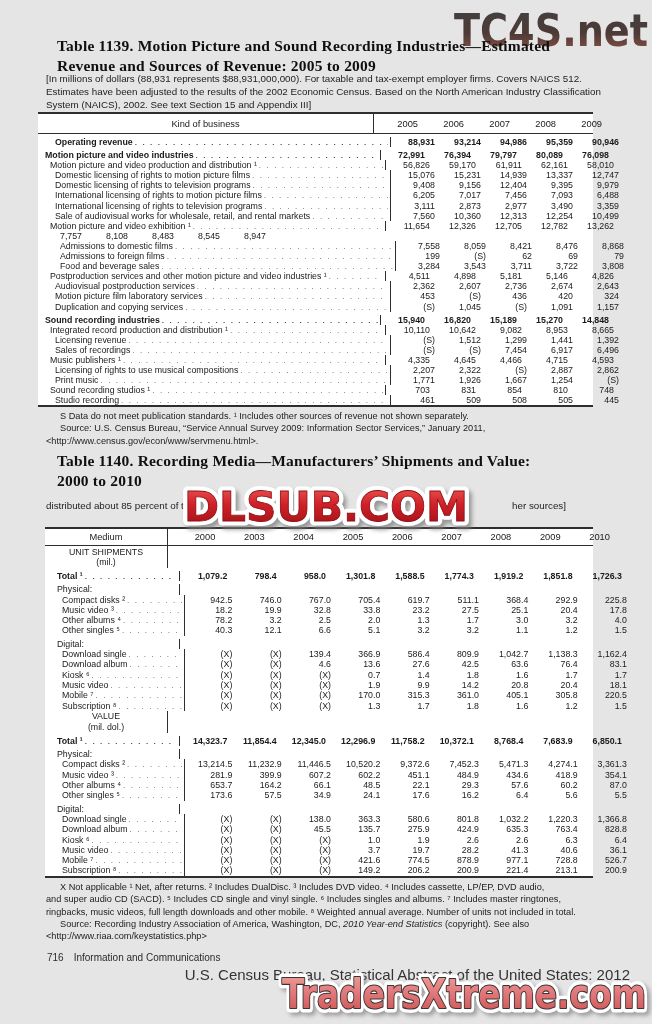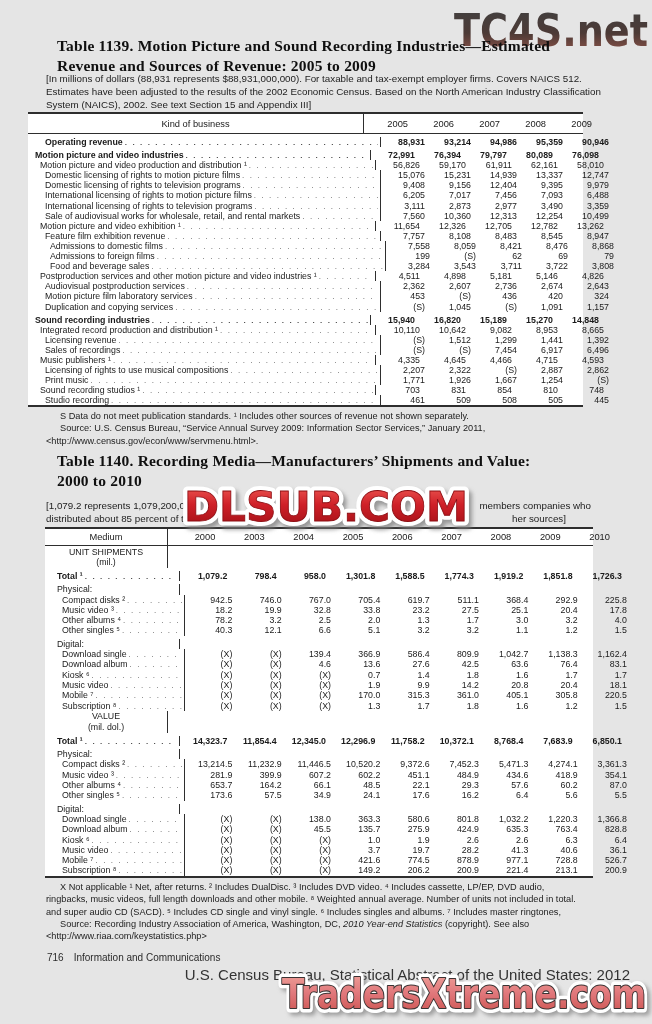--- a/index.html
+++ b/index.html
@@ -22,21 +22,21 @@
   .row .stub{display:flex;align-items:baseline;border-right:1px solid #2e2e2e;overflow:hidden;}
   .row .c{text-align:right;padding-right:2px;}
   .row.b{font-weight:700;}
   .lab{white-space:nowrap;}
   .dots{flex:1;overflow:hidden;white-space:nowrap;margin:0 2px;color:#4a4a4a;font-size:8px;}
   .dots::after{content:". . . . . . . . . . . . . . . . . . . . . . . . . . . . . . . . . . . . . . . . . . . . . . . . . . . . . . . . . . . . . . . . . . . .";letter-spacing:1.6px;}
   .secrow{display:flex;}
   .secrow .stub{display:flex;flex-direction:column;justify-content:center;align-items:center;
                 border-right:1px solid #2e2e2e;text-align:center;}
   
-  .t1139{left:28px;top:112px;width:555px;font-size:8.8px;}
+  .t1139{left:38px;top:112px;width:555px;font-size:8.8px;}
   .t1139 .thead{height:19px;}
   .t1139 .hstub{flex:0 0 335px;}
   .t1139 .hc,.t1139 .c{flex:0 0 44px;}
   .t1139 .row{height:10.1px;line-height:10.2px;}
   .t1139 .stub{flex:0 0 335px;}
   .t1139 .g{margin-top:3px;}
   .t1139 .ind0{padding-left:7px;}.t1139 .ind1{padding-left:12px;}
   .t1139 .ind2{padding-left:17px;}.t1139 .ind3{padding-left:22px;}
   
   .t1140{left:45px;top:527px;width:548px;font-size:8.8px;}
@@ -202,24 +202,20 @@
           <div class="lab">Motion picture and video exhibition ¹</div>
           <div class="dots"></div>
         </div>
         <div class="c">11,654</div>
         <div class="c">12,326</div>
         <div class="c">12,705</div>
         <div class="c">12,782</div>
         <div class="c">13,262</div>
       </div>
       <div class="row">
-        <div class="stub ind2">
-          <div class="lab">Feature film exhibition revenue</div>
-          <div class="dots"></div>
-        </div>
         <div class="c">7,757</div>
         <div class="c">8,108</div>
         <div class="c">8,483</div>
         <div class="c">8,545</div>
         <div class="c">8,947</div>
       </div>
       <div class="row">
         <div class="stub ind3">
           <div class="lab">Admissions to domestic films</div>
           <div class="dots"></div>
@@ -401,24 +397,20 @@
     <div class="ind">S Data do not meet publication standards.  ¹ Includes other sources of revenue not shown separately.</div>
     <div class="ind">Source: U.S. Census Bureau, “Service Annual Survey 2009: Information Sector Services,” January 2011,</div>
     <div>&lt;http://www.census.gov/econ/www/servmenu.html&gt;.</div>
   </div>
 
   <div class="tbl-title" style="top:451px;">
     <div>Table 1140. Recording Media—Manufacturers’ Shipments and Value:</div>
     <div>2000 to 2010</div>
   </div>
   <div class="note" style="top:499px;width:545px;">
-    <div class="note2line">
-      <span>[1,079.2 represents 1,079,200,0</span>
-      <span>members companies who</span>
-    </div>
     <div class="note2line">
       <span>distributed about 85 percent of t</span>
       <span style="padding-right:25px;">her sources]</span>
     </div>
   </div>
 
   <svg class="wm wm-mid" width="300" height="58">
     <text class="wmtext-mid-back" x="150" y="40" text-anchor="middle" textLength="284" lengthAdjust="spacingAndGlyphs">DLSUB.COM</text>
     <text class="wmtext-mid" x="150" y="40" text-anchor="middle" textLength="284" lengthAdjust="spacingAndGlyphs">DLSUB.COM</text>
   </svg>
@@ -801,22 +793,22 @@
         <div class="c">206.2</div>
         <div class="c">200.9</div>
         <div class="c">221.4</div>
         <div class="c">213.1</div>
         <div class="c">200.9</div>
       </div>
     </div>
 
   <div class="fn" style="top:881px;">
     <div class="ind">X Not applicable  ¹ Net, after returns. ² Includes DualDisc. ³ Includes DVD video. ⁴ Includes cassette, LP/EP, DVD audio,</div>
+    <div>and super audio CD (SACD). ⁵ Includes CD single and vinyl single. ⁶ Includes singles and albums. ⁷ Includes master ringtones,</div>
     <div>ringbacks, music videos, full length downloads and other mobile. ⁸ Weighted annual average. Number of units not included in total.</div>
-    <div>and super audio CD (SACD). ⁵ Includes CD single and vinyl single. ⁶ Includes singles and albums. ⁷ Includes master ringtones,</div>
     <div class="ind"><span>Source: Recording Industry Association of America, Washington, DC, </span><span class="it">2010 Year-end Statistics</span><span> (copyright). See also</span></div>
     <div>&lt;http://www.riaa.com/keystatistics.php&gt;</div>
   </div>
 
   <div class="footer-left">
     <span class="pn">716</span><span>Information and Communications</span>
   </div>
   <div class="footer-right">U.S. Census Bureau, Statistical Abstract of the United States: 2012</div>
 
   <svg class="wm wm-bot" width="376" height="58">

